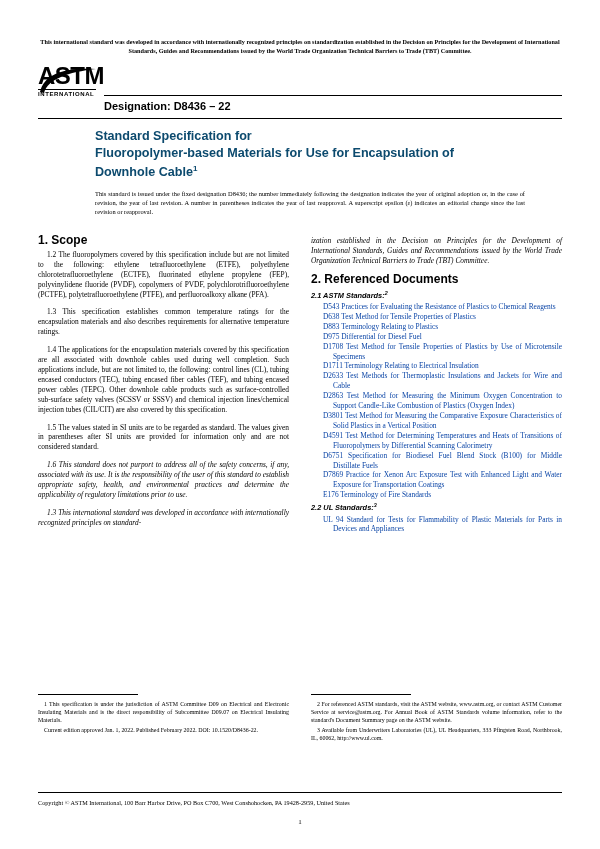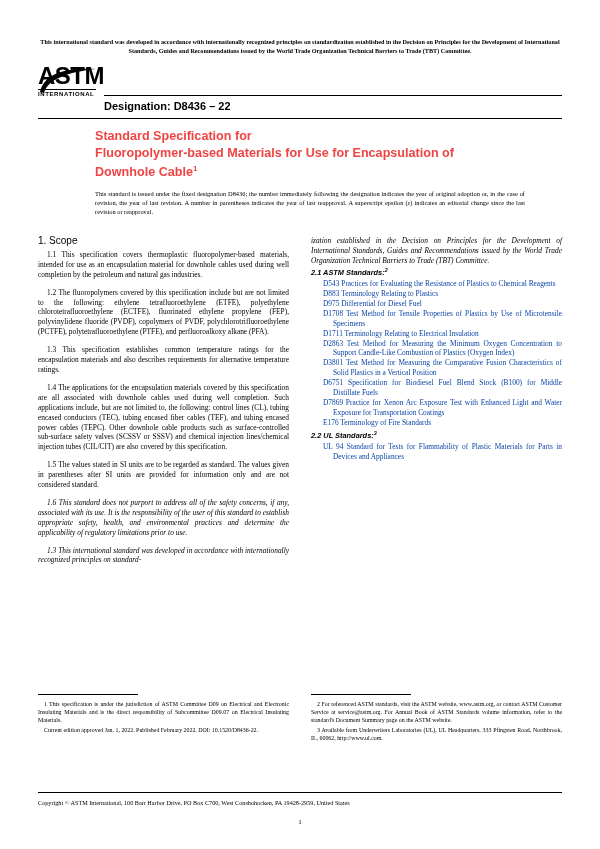--- a/index.html
+++ b/index.html
@@ -99,21 +99,21 @@
 
   .title {
     position: absolute;
     left: 95px;
     top: 128px;
     width: 400px;
     font-family: "Liberation Sans", sans-serif;
     font-weight: bold;
     font-size: 12.6px;
     line-height: 16.5px;
-    color: #ef4444;
+    color: #0c4a6e;
   }
   .title sup { font-size: 8px; vertical-align: super; }
 
   .issue-note {
     position: absolute;
     left: 95px;
     top: 189px;
     width: 430px;
     font-size: 6.4px;
     line-height: 9px;
@@ -127,22 +127,22 @@
     width: 251px;
     font-size: 7.4px;
     line-height: 9.9px;
     text-align: justify;
   }
   .col.left { left: 38px; }
   .col.right { left: 311px; }
 
   .sec-head {
     font-family: "Liberation Sans", sans-serif;
-    font-weight: normal;
-    font-size: 10px;
+    font-weight: bold;
+    font-size: 12px;
     margin: 0 0 4px 0;
   }
   .sec-head.spaced { margin-top: 9px; }
   p.para {
     margin: 0 0 0 0;
     text-indent: 9px;
     font-family: Liberation Serif, serif;
   }
   p.para + p.para { margin-top: 8px; }
   p.italic { font-style: italic; }
@@ -239,40 +239,43 @@
   <div class="title">
     <span>Standard Specification for</span><br>
     <span>Fluoropolymer-based Materials for Use for Encapsulation of</span><br>
     <span>Downhole Cable</span><sup>1</sup>
   </div>
 
   <div class="issue-note">This standard is issued under the fixed designation D8436; the number immediately following the designation indicates the year of original adoption or, in the case of revision, the year of last revision. A number in parentheses indicates the year of last reapproval. A superscript epsilon (ε) indicates an editorial change since the last revision or reapproval.</div>
 
   <div class="col left">
     <div class="sec-head">1. Scope</div>
-    <p class="para">1.1 This specification covers thermoplastic fluoropolymer-based materials, intended for use as an encapsulation material for downhole cables used during well completion by the petroleum and natural gas industries.</p>
     <p class="para">1.2 The fluoropolymers covered by this specification include but are not limited to the following: ethylene tetrafluoroethylene (ETFE), polyethylene chlorotetrafluoroethylene (ECTFE), fluorinated ethylene propylene (FEP), polyvinylidene fluoride (PVDF), copolymers of PVDF, polychlorotrifluoroethylene (PCTFE), polytetrafluoroethylene (PTFE), and perfluoroalkoxy alkane (PFA).</p>
     <p class="para">1.3 This specification establishes common temperature ratings for the encapsulation materials and also describes requirements for alternative temperature ratings.</p>
     <p class="para">1.4 The applications for the encapsulation materials covered by this specification are all associated with downhole cables used during well completion. Such applications include, but are not limited to, the following: control lines (CL), tubing encased conductors (TEC), tubing encased fiber cables (TEF), and tubing encased power cables (TEPC). Other downhole cable products such as surface-controlled sub-surface safety valves (SCSSV or SSSV) and chemical injection lines/chemical injection tubes (CIL/CIT) are also covered by this specification.</p>
     <p class="para">1.5 The values stated in SI units are to be regarded as standard. The values given in parentheses after SI units are provided for information only and are not considered standard.</p>
     <p class="para italic">1.6 This standard does not purport to address all of the safety concerns, if any, associated with its use. It is the responsibility of the user of this standard to establish appropriate safety, health, and environmental practices and determine the applicability of regulatory limitations prior to use.</p>
     <p class="para italic">1.3 This international standard was developed in accordance with internationally recognized principles on standard-</p>
   </div>
 
   <div class="col right">
     <p class="para italic" style="text-indent:0">ization established in the Decision on Principles for the Development of International Standards, Guides and Recommendations issued by the World Trade Organization Technical Barriers to Trade (TBT) Committee.</p>
+    <div class="sec-head spaced">2. Referenced Documents</div>
     <div class="ref-head"><span>2.1 ASTM Standards:</span><sup>2</sup></div>
     <div class="ref-list">
       <p class="ref-item">D543 Practices for Evaluating the Resistance of Plastics to Chemical Reagents</p>
+      <p class="ref-item">D638 Test Method for Tensile Properties of Plastics</p>
       <p class="ref-item">D883 Terminology Relating to Plastics</p>
       <p class="ref-item">D975 Differential for Diesel Fuel</p>
       <p class="ref-item">D1708 Test Method for Tensile Properties of Plastics by Use of Microtensile Specimens</p>
       <p class="ref-item">D1711 Terminology Relating to Electrical Insulation</p>
+      <p class="ref-item">D2633 Test Methods for Thermoplastic Insulations and Jackets for Wire and Cable</p>
       <p class="ref-item">D2863 Test Method for Measuring the Minimum Oxygen Concentration to Support Candle-Like Combustion of Plastics (Oxygen Index)</p>
-      <p class="ref-item">D3801 Test Method for Measuring the Comparative Fusion Characteristics of Solid Plastics in a Vertical Position</p>
+      <p class="ref-item">D3801 Test Method for Measuring the Comparative Exposure Characteristics of Solid Plastics in a Vertical Position</p>
+      <p class="ref-item">D4591 Test Method for Determining Temperatures and Heats of Transitions of Fluoropolymers by Differential Scanning Calorimetry</p>
       <p class="ref-item">D6751 Specification for Biodiesel Fuel Blend Stock (B100) for Middle Distillate Fuels</p>
       <p class="ref-item">D7869 Practice for Xenon Arc Exposure Test with Enhanced Light and Water Exposure for Transportation Coatings</p>
       <p class="ref-item">E176 Terminology of Fire Standards</p>
     </div>
     <div class="ref-head" style="margin-top:1px"><span>2.2 UL Standards:</span><sup>3</sup></div>
     <div class="ref-list">
       <p class="ref-item">UL 94 Standard for Tests for Flammability of Plastic Materials for Parts in Devices and Appliances</p>
     </div>
   </div>
 

